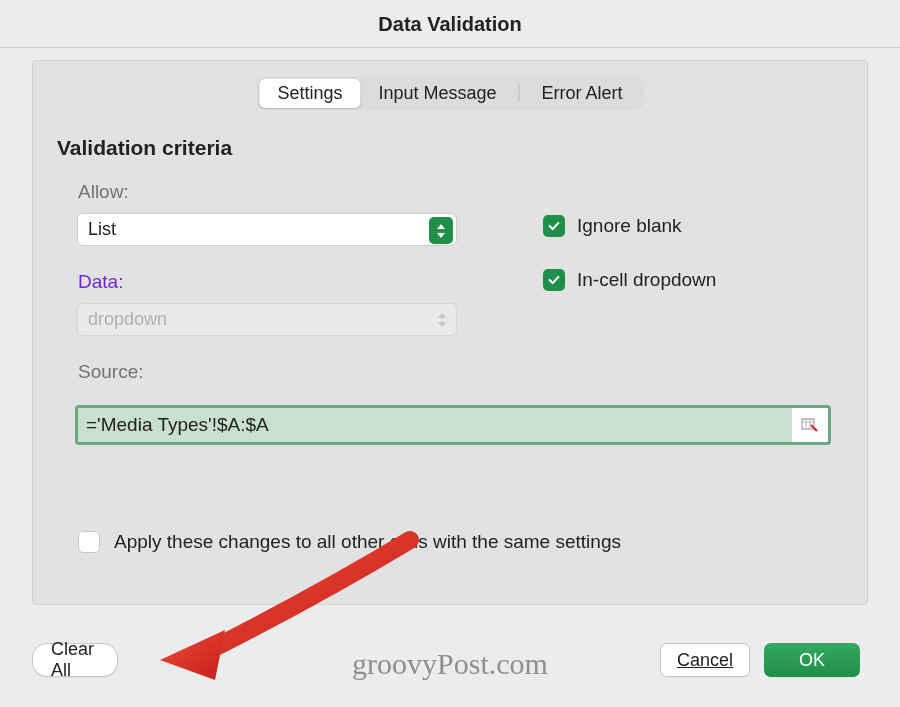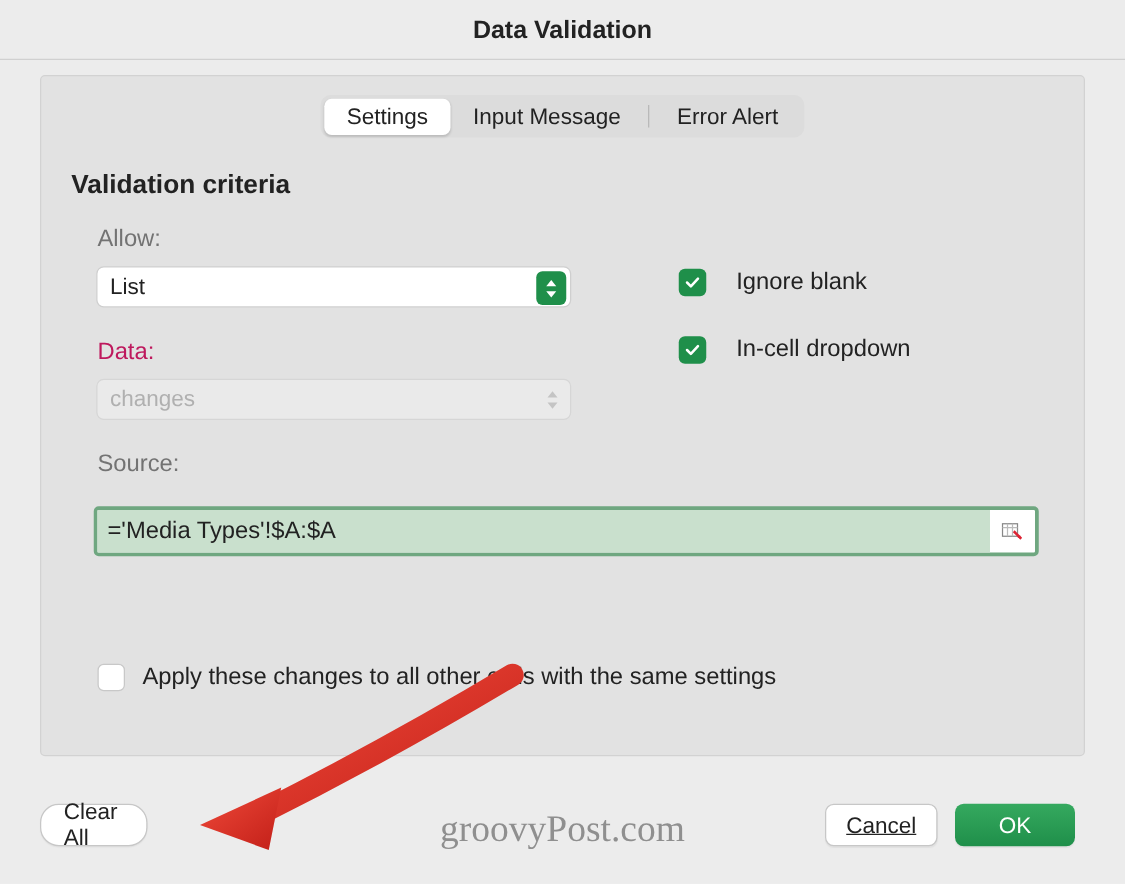--- a/index.html
+++ b/index.html
@@ -65,21 +65,21 @@
   .section-heading {
     position: absolute;
     top: 75px; left: 24px;
     font-weight: 700;
     font-size: 21px;
   }
   .label {
     font-size: 19px;
     color: #737373;
   }
-  .label.disabled { color: #be185d; }
+  .label.disabled { color: #6d28d9; }
 
   .allow-label { position: absolute; top: 120px; left: 45px; }
   .data-label  { position: absolute; top: 210px; left: 45px; }
   .source-label{ position: absolute; top: 300px; left: 45px; }
 
   .select {
     position: absolute;
     height: 33px;
     background: #ffffff;
     border: 1px solid #cfcfcf;
@@ -119,21 +119,21 @@
     display: flex; flex-direction: column; align-items: center; justify-content: center;
   }
   .stepper-dis .ch { width:0;height:0;border-left:4px solid transparent;border-right:4px solid transparent; }
   .stepper-dis .up   { border-bottom:5px solid #c4c4c4; margin-bottom:2px; }
   .stepper-dis .down { border-top:5px solid #c4c4c4; margin-top:2px; }
 
   .checkbox-row {
     position: absolute;
     display: flex;
     align-items: center;
-    gap: 24px;
+    gap: 12px;
     font-size: 19px;
   }
   .cb {
     width: 22px; height: 22px;
     border-radius: 5px;
     display: inline-flex;
     align-items: center;
     justify-content: center;
   }
   .cb.checked {
@@ -253,21 +253,21 @@
     <div class="select select-allow">
       <span>List</span>
       <div class="stepper">
         <div class="ch up"></div>
         <div class="ch down"></div>
       </div>
     </div>
 
     <div class="label disabled data-label">Data:</div>
     <div class="select disabled select-data">
-      <span>changes</span>
+      <span>dropdown</span>
       <div class="stepper-dis">
         <div class="ch up"></div>
         <div class="ch down"></div>
       </div>
     </div>
 
     <div class="checkbox-row ignore-row">
       <span class="cb checked">
         <svg viewBox="0 0 16 16">
             <path d="M3 8 L6.5 11.5 L13 4.5" stroke="#fff" stroke-width="2.3" fill="none" stroke-linecap="round" stroke-linejoin="round"></path>

